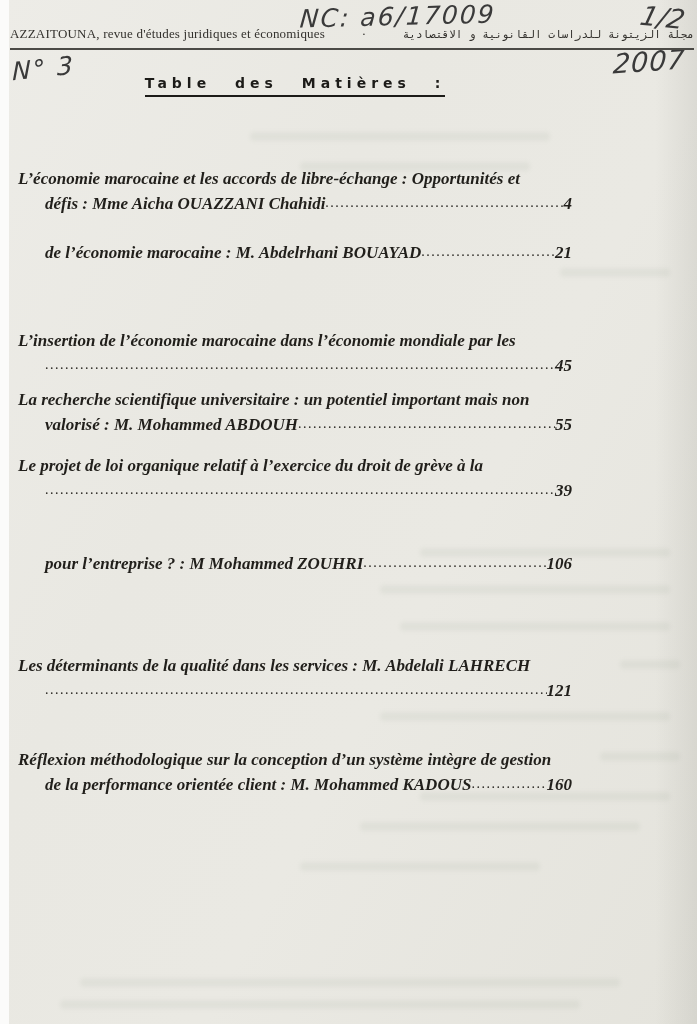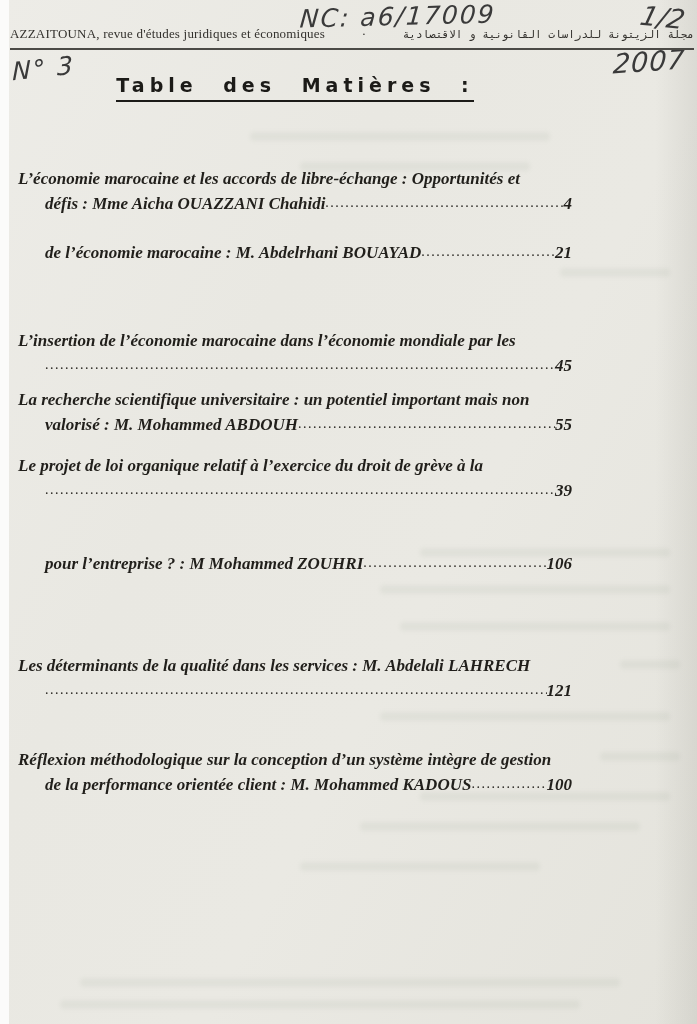--- a/index.html
+++ b/index.html
@@ -50,21 +50,21 @@
   }
   
   .title-wrap {
     position: absolute; top: 74px; left: 18px; width: 554px;
     text-align: center;
   }
   .doc-title {
     display: inline-block;
     font-family: "DejaVu Sans", sans-serif;
     font-weight: bold;
-    font-size: 19px;
+    font-size: 14px;
     letter-spacing: 5px;
     word-spacing: 14px;
     color: #1c1b18;
     border-bottom: 2.5px solid #1c1b18;
     padding-bottom: 4px;
   }
   
   .entry {
     position: absolute; left: 18px; width: 554px;
     font-family: "Liberation Serif", serif;
@@ -194,16 +194,16 @@
       <span class="dots">............................................................................................................................................................................................................................................................................................................</span>
       <span class="pg">121</span>
     </div>
   </div>
 
   <div class="entry e8">
     <div class="line">Réflexion méthodologique sur la conception d’un système intègre de gestion</div>
     <div class="line last">
       <span class="txt">de la performance orientée client : M. Mohammed KADOUS </span>
       <span class="dots">............................................................................................................................................................................................................................................................................................................</span>
-      <span class="pg">100</span>
+      <span class="pg">160</span>
     </div>
   </div>
 </div>
 
 </body></html>

